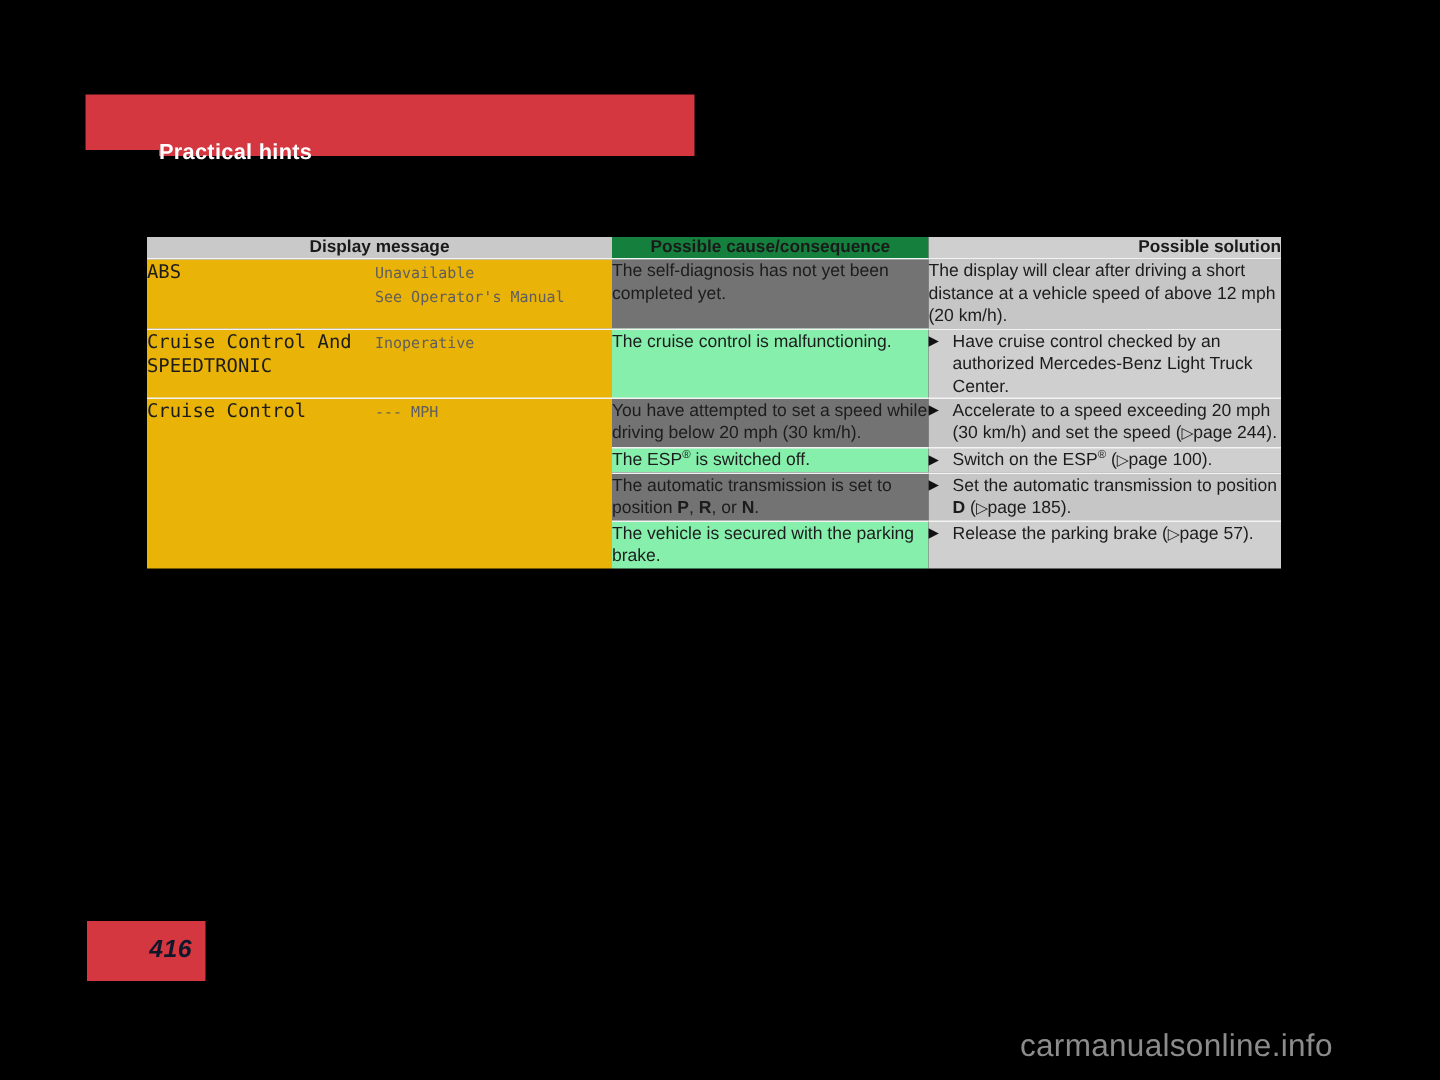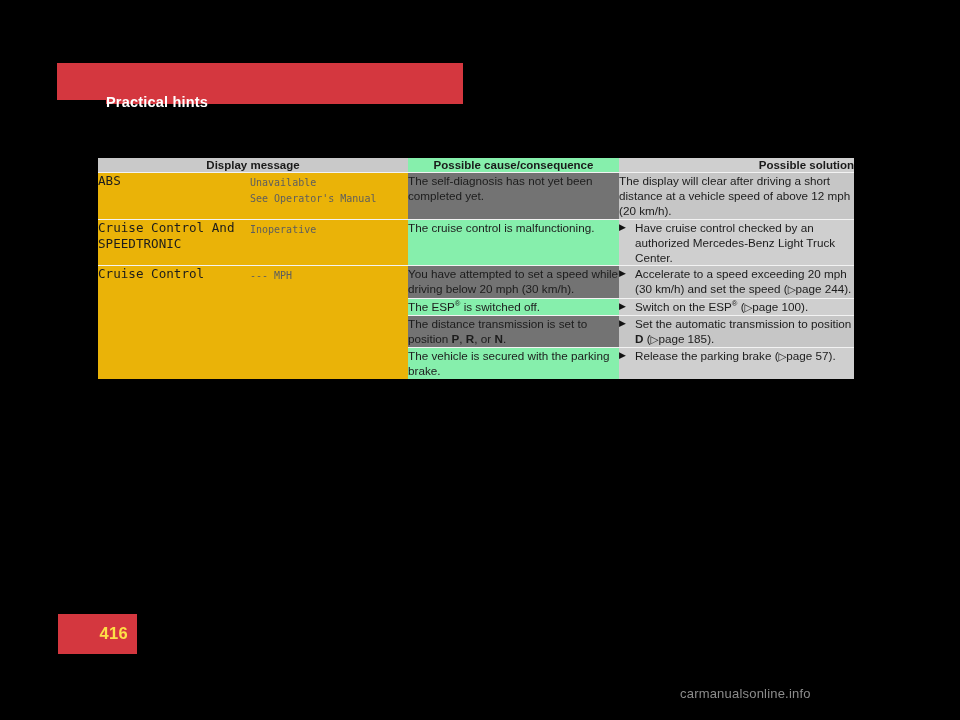--- a/index.html
+++ b/index.html
@@ -76,21 +76,21 @@
   .hdr {
     font-size: 11.5px;
     font-weight: bold;
     color: #1a1a1a;
     padding: 5px 10px 6px 10px;
     line-height: 14px;
     height: 13px;
     white-space: nowrap;
   }
   .hdr.c1 { background: #c9c9c9; }
-  .hdr.c2 { background: #86efac; }
+  .hdr.c2 { background: #15803d; }
   .hdr.c3 { background: #cfcfcf; text-align: right; }
 
   
   .cell {
     font-size: 11.7px;
     color: #1c1c1c;
     line-height: 15.2px;
     padding: 5px 10px 7px 10px;
   }
   .cell.c1 { background: #eab308; }
@@ -155,33 +155,34 @@
     left: 58px;
     top: 614px;
     width: 79px;
     height: 40px;
     background: #d4373f;
   }
   #page-number-badge .num {
     position: absolute;
     right: 9px;
     top: 10px;
-    color: #fde047;
+    color: #0f172a;
     font-size: 16.5px;
     font-weight: bold;
     letter-spacing: 0.3px;
+    font-style: italic;
   }
 
   
   #watermark {
     position: absolute;
     left: 680px;
     top: 686px;
     color: #8c8c8c;
-    font-size: 13px;
+    font-size: 21px;
     letter-spacing: 0.2px;
     white-space: nowrap;
   }
 </style>
 </head>
 <body>
 
 <div id="chapter-header">
   <div class="bar-main"></div>
   <div class="bar-foot"></div>
@@ -262,21 +263,21 @@
       <td class="cell c3-b sep-top">
         <div class="bullet-row">
           <div class="bullet-tri">▶</div>
           <div class="bullet-txt"><span>Switch on the ESP</span><span class="reg">®</span><span> (</span><span class="pref">▷</span><span>page 100</span><span>).</span></div>
         </div>
       </td>
     </tr>
 
     <tr>
       <td class="cell c2-a sep-top">
-        <span>The distance transmission is set to position </span><span class="gear">P</span><span>, </span><span class="gear">R</span><span>, or </span><span class="gear">N</span><span>.</span>
+        <span>The automatic transmission is set to position </span><span class="gear">P</span><span>, </span><span class="gear">R</span><span>, or </span><span class="gear">N</span><span>.</span>
       </td>
       <td class="cell c3-a sep-top">
         <div class="bullet-row">
           <div class="bullet-tri">▶</div>
           <div class="bullet-txt"><span>Set the automatic transmission to position </span><span class="gear">D</span><span> (</span><span class="pref">▷</span><span>page 185</span><span>).</span></div>
         </div>
       </td>
     </tr>
 
     <tr>

